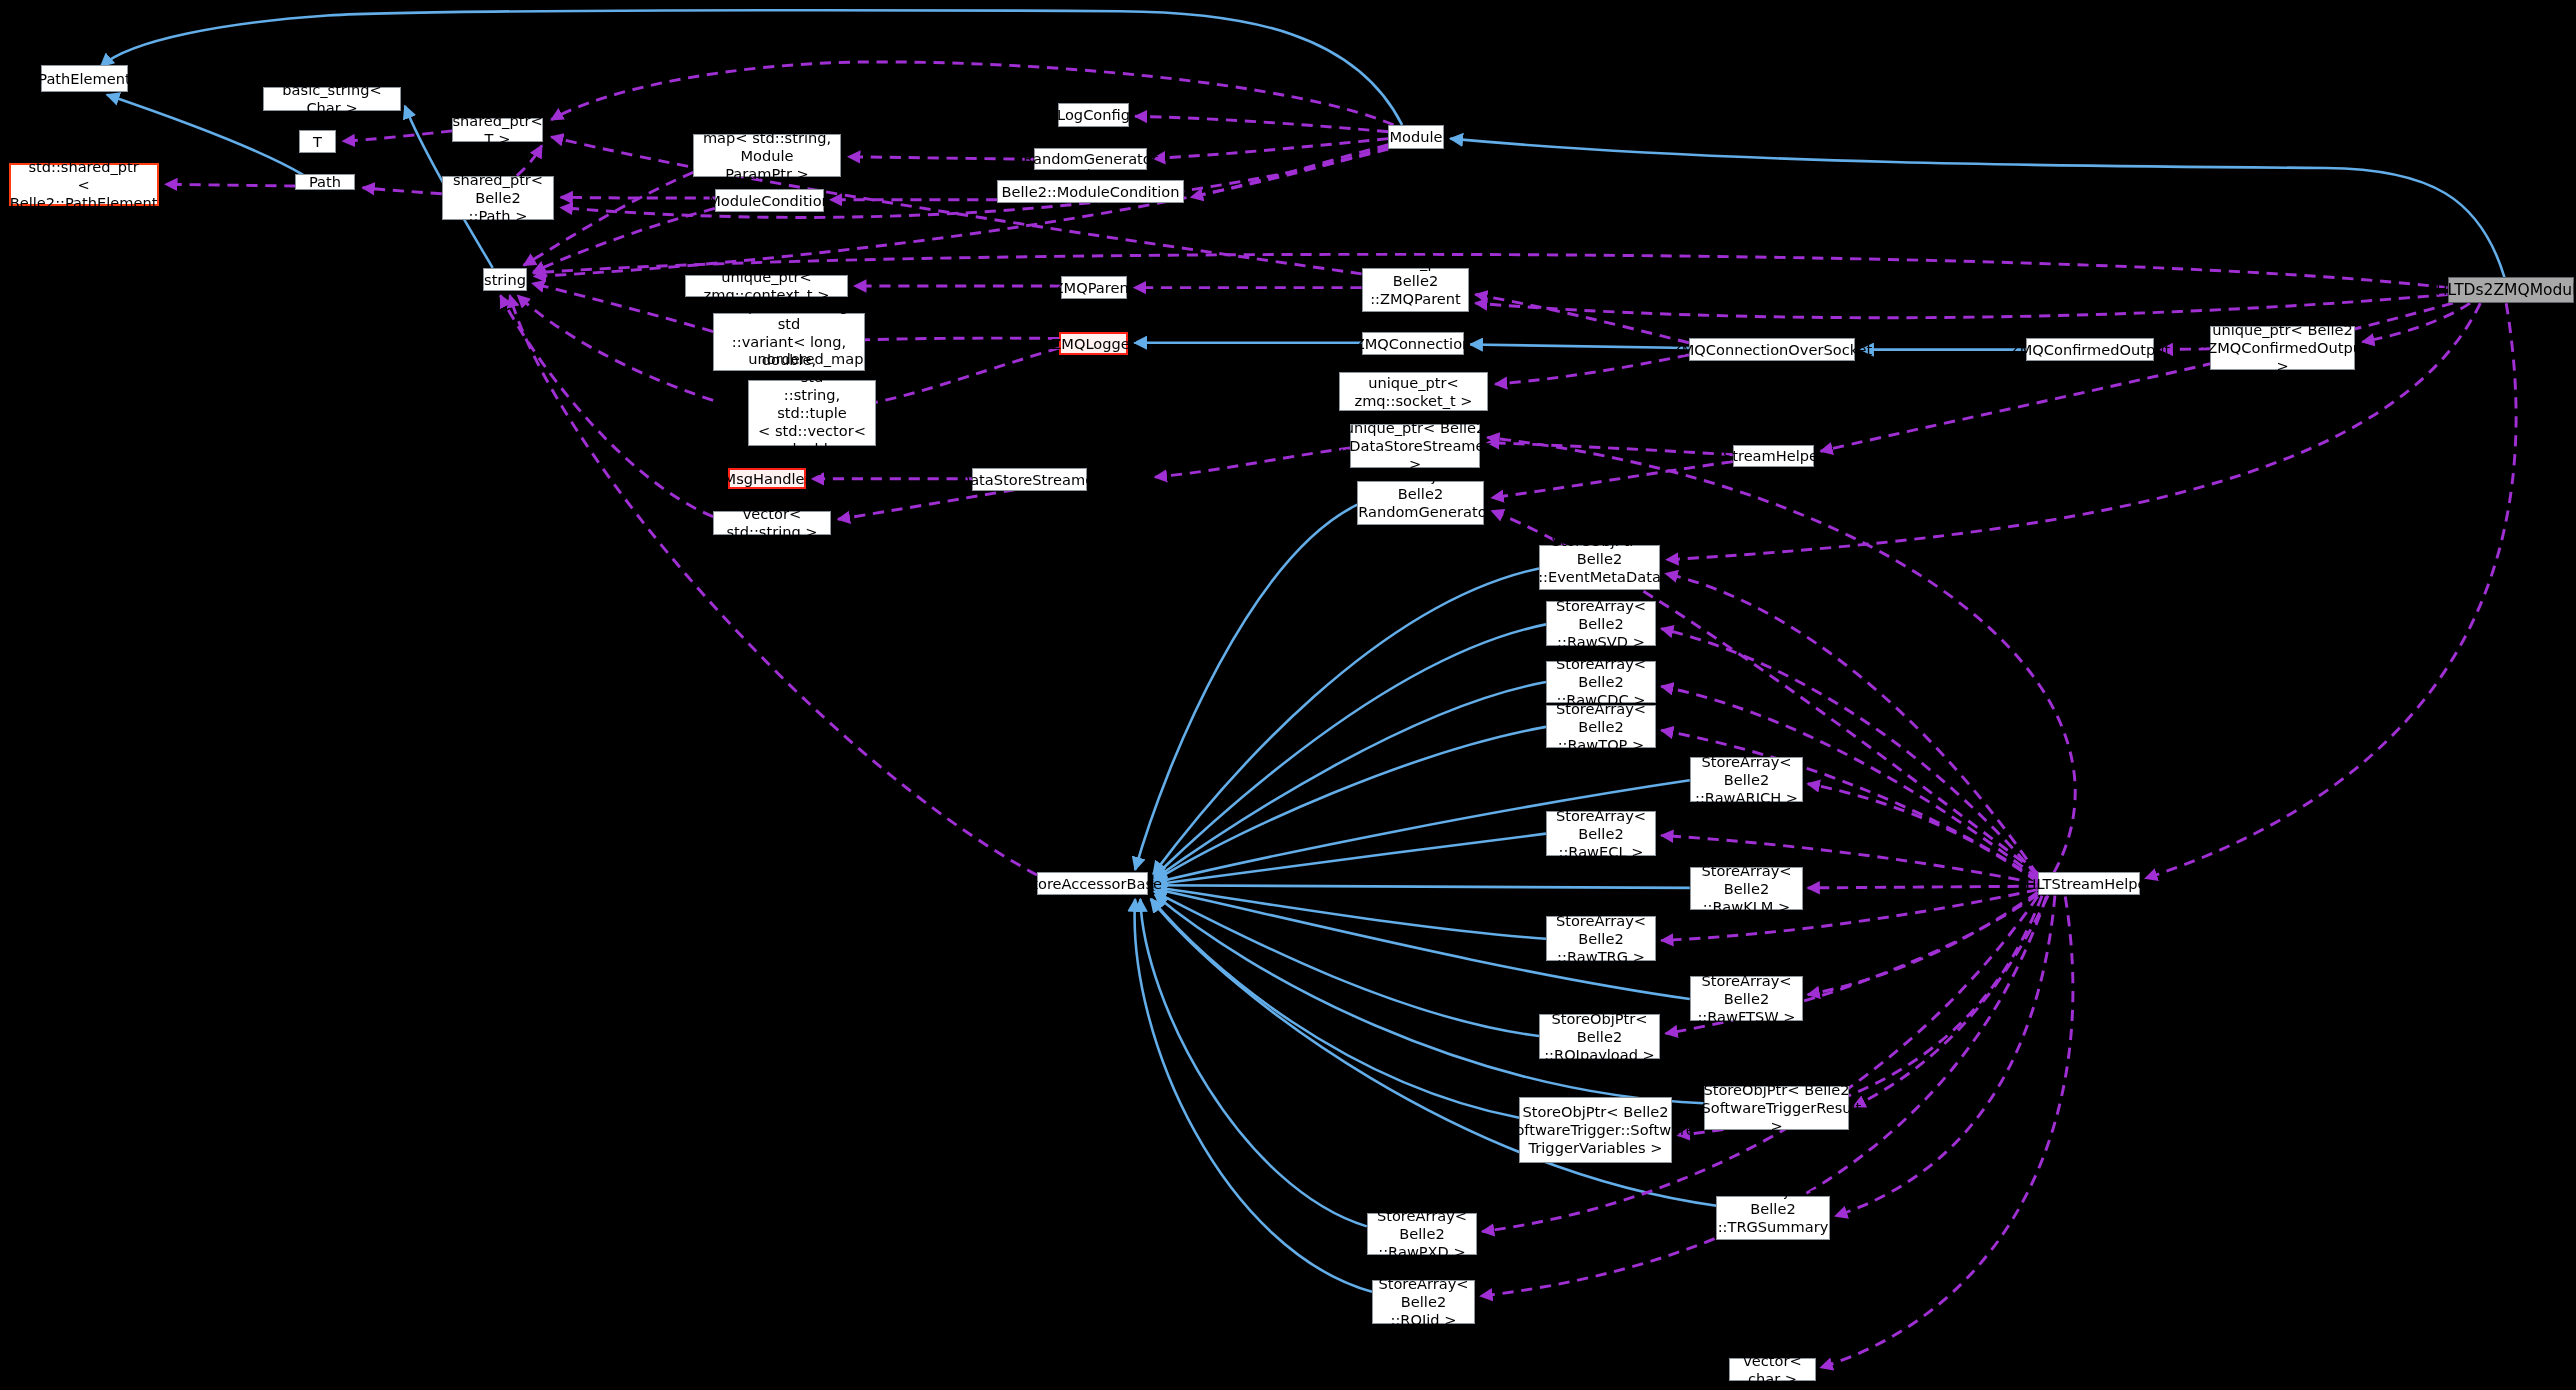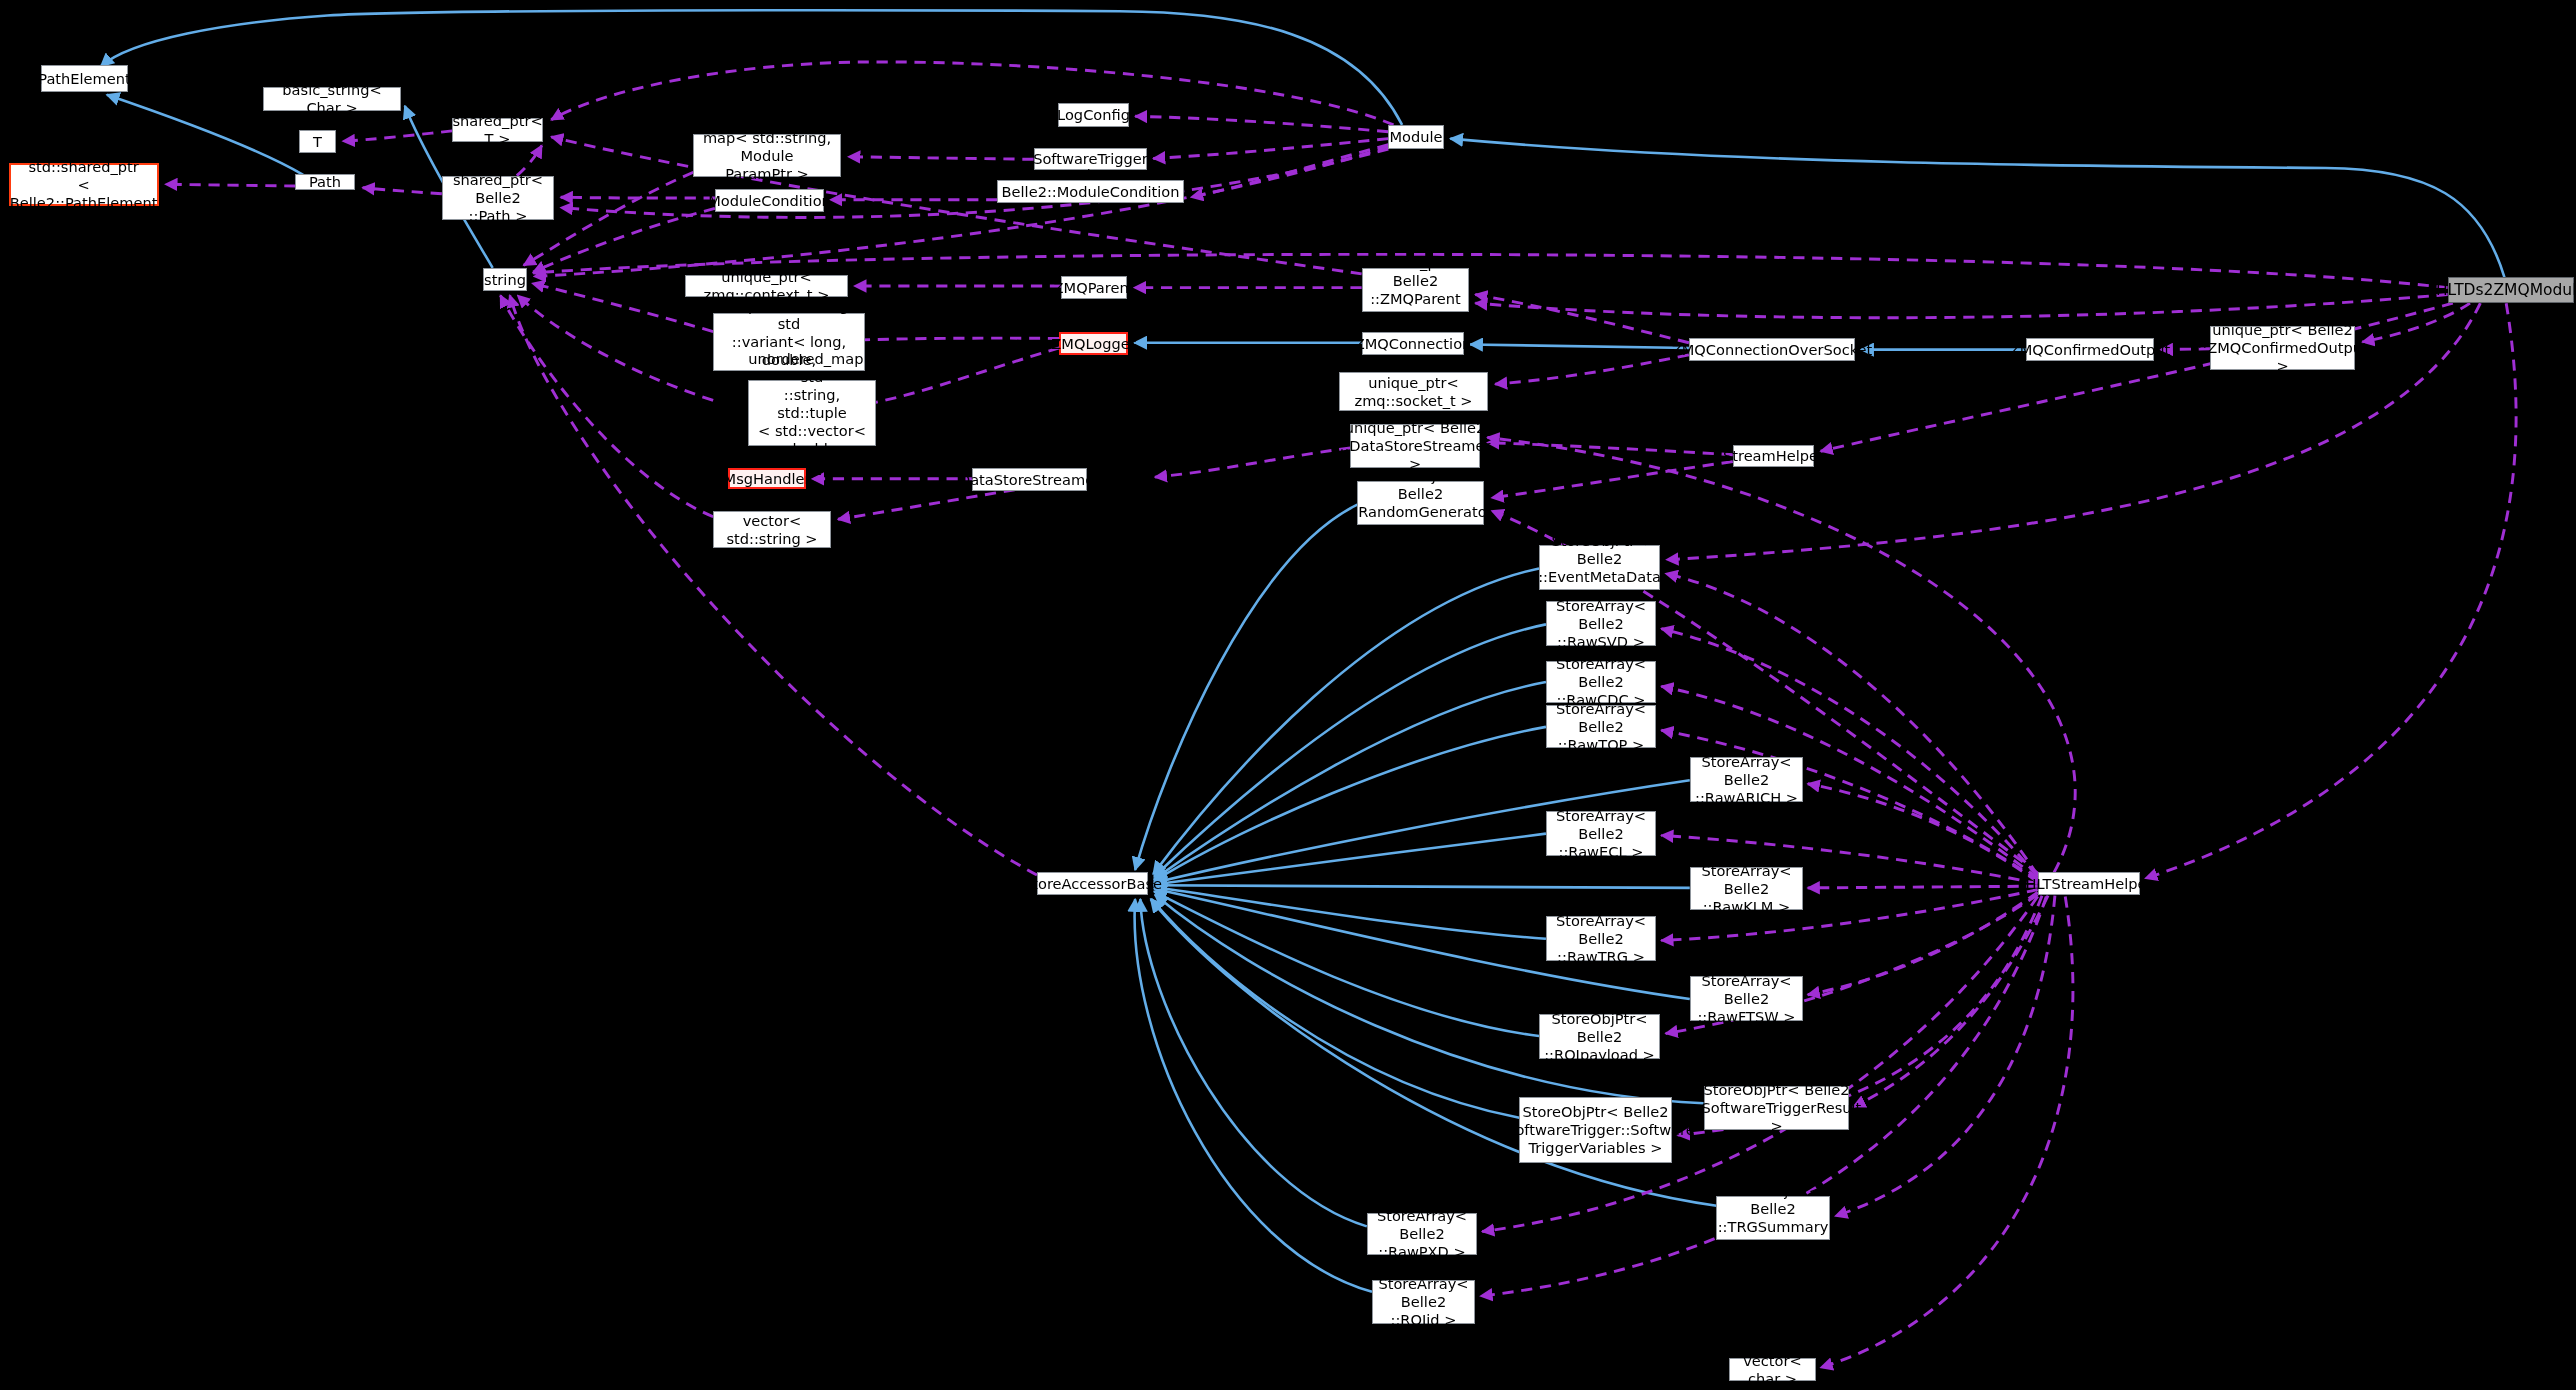--- a/index.html
+++ b/index.html
@@ -123,21 +123,21 @@
   <div class="node" style="left:295px;top:174px;width:60px;height:16px">Path</div>
   <div class="node redw" style="left:8.6px;top:163px;width:150px;height:43px">list&lt; std::shared_ptr
 &lt; Belle2::PathElement &gt; &gt;</div>
   <div class="node" style="left:452px;top:118px;width:91px;height:24px">shared_ptr&lt; T &gt;</div>
   <div class="node" style="left:442px;top:176px;width:112px;height:44px">shared_ptr&lt; Belle2
 ::Path &gt;</div>
   <div class="node" style="left:693px;top:134px;width:148px;height:43px">map&lt; std::string, Module
 ParamPtr &gt;</div>
   <div class="node" style="left:715px;top:189px;width:109px;height:23px">ModuleCondition</div>
   <div class="node" style="left:1058px;top:103px;width:71px;height:24px">LogConfig</div>
-  <div class="node" style="left:1034px;top:148px;width:113px;height:21.5px">SoftwareTrigger</div>
+  <div class="node" style="left:1034px;top:148px;width:113px;height:21.5px">RandomGenerator</div>
   <div class="node" style="left:997px;top:180px;width:187px;height:23px">vector&lt; Belle2::ModuleCondition &gt;</div>
   <div class="node" style="left:1388px;top:125px;width:56px;height:24px">Module</div>
   <div class="node" style="left:483px;top:268px;width:44px;height:23px">string</div>
   <div class="node" style="left:685px;top:275px;width:163px;height:22.4px">unique_ptr&lt; zmq::context_t &gt;</div>
   <div class="node" style="left:1061px;top:276px;width:66px;height:23px">ZMQParent</div>
   <div class="node" style="left:1362px;top:268px;width:107px;height:44px">shared_ptr&lt; Belle2
 ::ZMQParent &gt;</div>
   <div class="node" style="left:713px;top:313px;width:152px;height:58px">map&lt; std::string, std
 ::variant&lt; long, double,
 std::string &gt; &gt;</div>
@@ -150,21 +150,21 @@
   <div class="node" style="left:1339px;top:372px;width:149px;height:39px">unique_ptr&lt; zmq::socket_t &gt;</div>
   <div class="node" style="left:748px;top:380px;width:128px;height:66px">unordered_map&lt; std
 ::string, std::tuple
 &lt; std::vector&lt; double
 &gt;, size_t &gt; &gt;</div>
   <div class="node red" style="left:728px;top:468px;width:78px;height:21px">MsgHandler</div>
   <div class="node" style="left:972px;top:468px;width:115px;height:23px">DataStoreStreamer</div>
   <div class="node" style="left:1350px;top:424px;width:130px;height:44px">unique_ptr&lt; Belle2
 ::DataStoreStreamer &gt;</div>
   <div class="node" style="left:1733px;top:445px;width:81px;height:22.4px">StreamHelper</div>
-  <div class="node" style="left:713px;top:511px;width:118px;height:37px">vector&lt; std::string &gt;</div>
+  <div class="node" style="left:713px;top:511px;width:118px;height:24px">vector&lt; std::string &gt;</div>
   <div class="node" style="left:1357px;top:481px;width:127px;height:44px">StoreObjPtr&lt; Belle2
 ::RandomGenerator &gt;</div>
   <div class="node" style="left:1539px;top:545px;width:121px;height:45px">StoreObjPtr&lt; Belle2
 ::EventMetaData &gt;</div>
   <div class="node" style="left:1546px;top:601px;width:110px;height:45px">StoreArray&lt; Belle2
 ::RawSVD &gt;</div>
   <div class="node" style="left:1546px;top:661px;width:110px;height:42px">StoreArray&lt; Belle2
 ::RawCDC &gt;</div>
   <div class="node" style="left:1546px;top:705px;width:110px;height:43px">StoreArray&lt; Belle2
 ::RawTOP &gt;</div>

